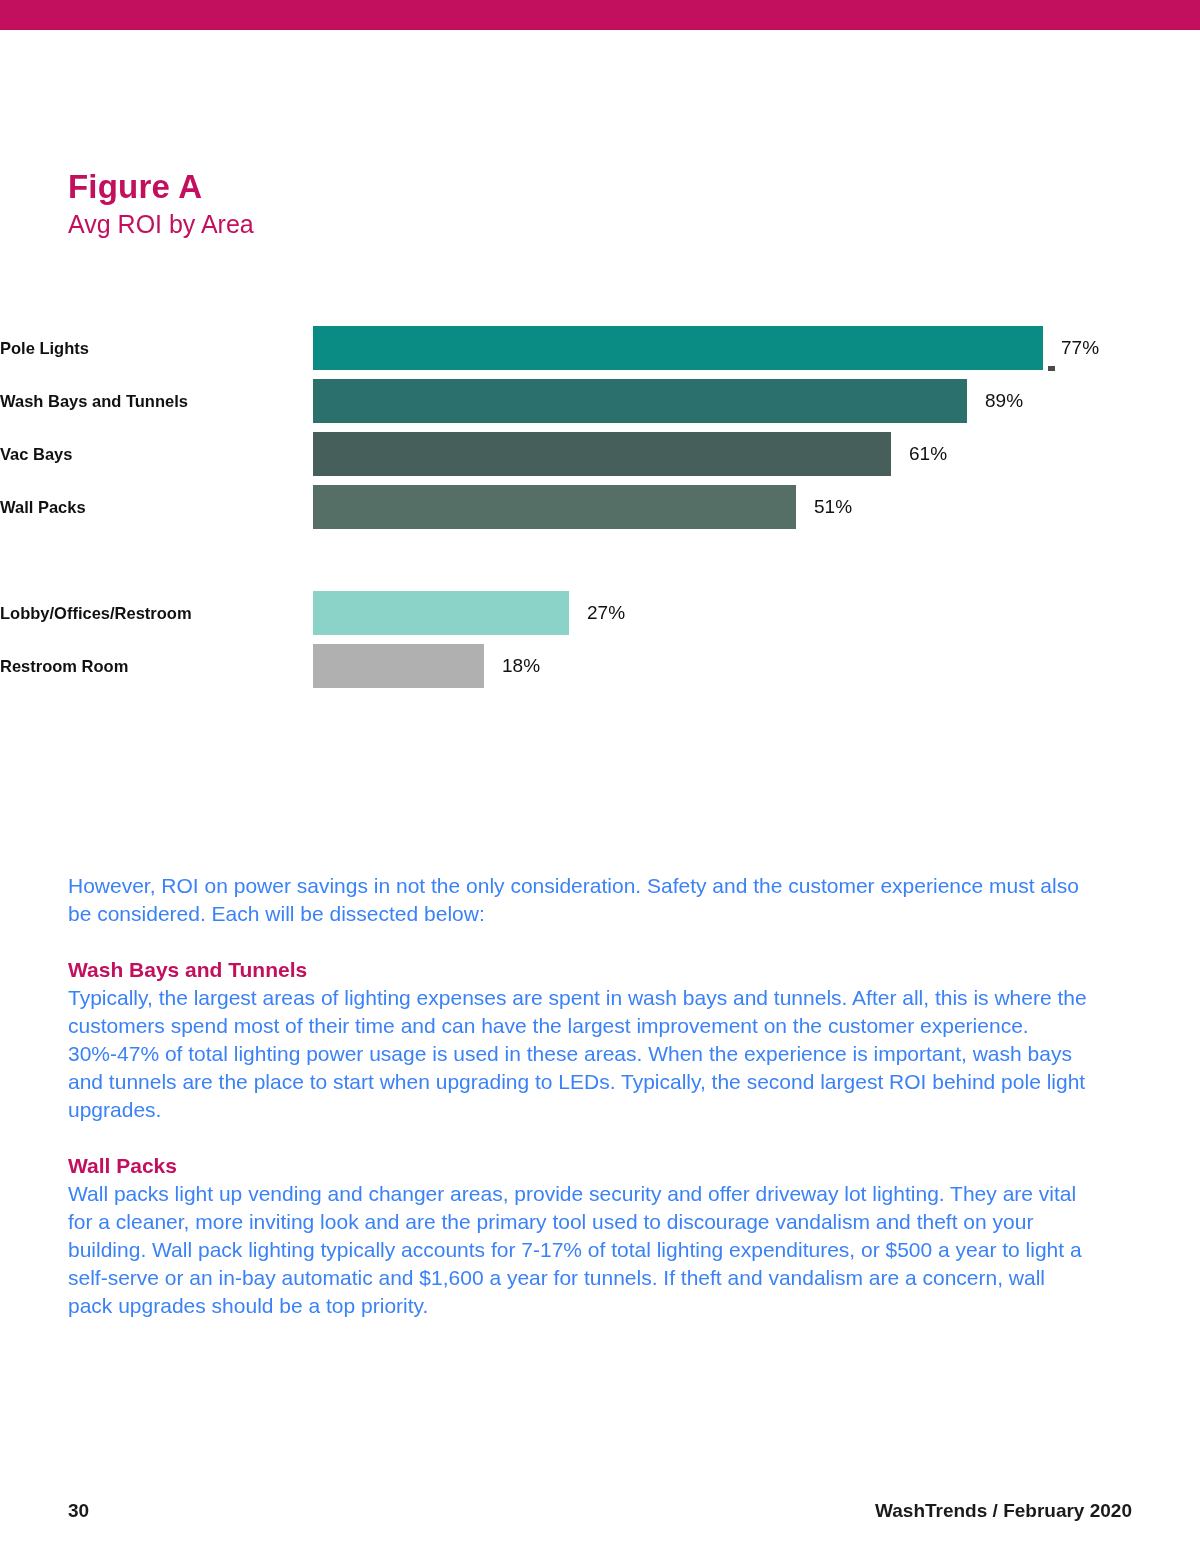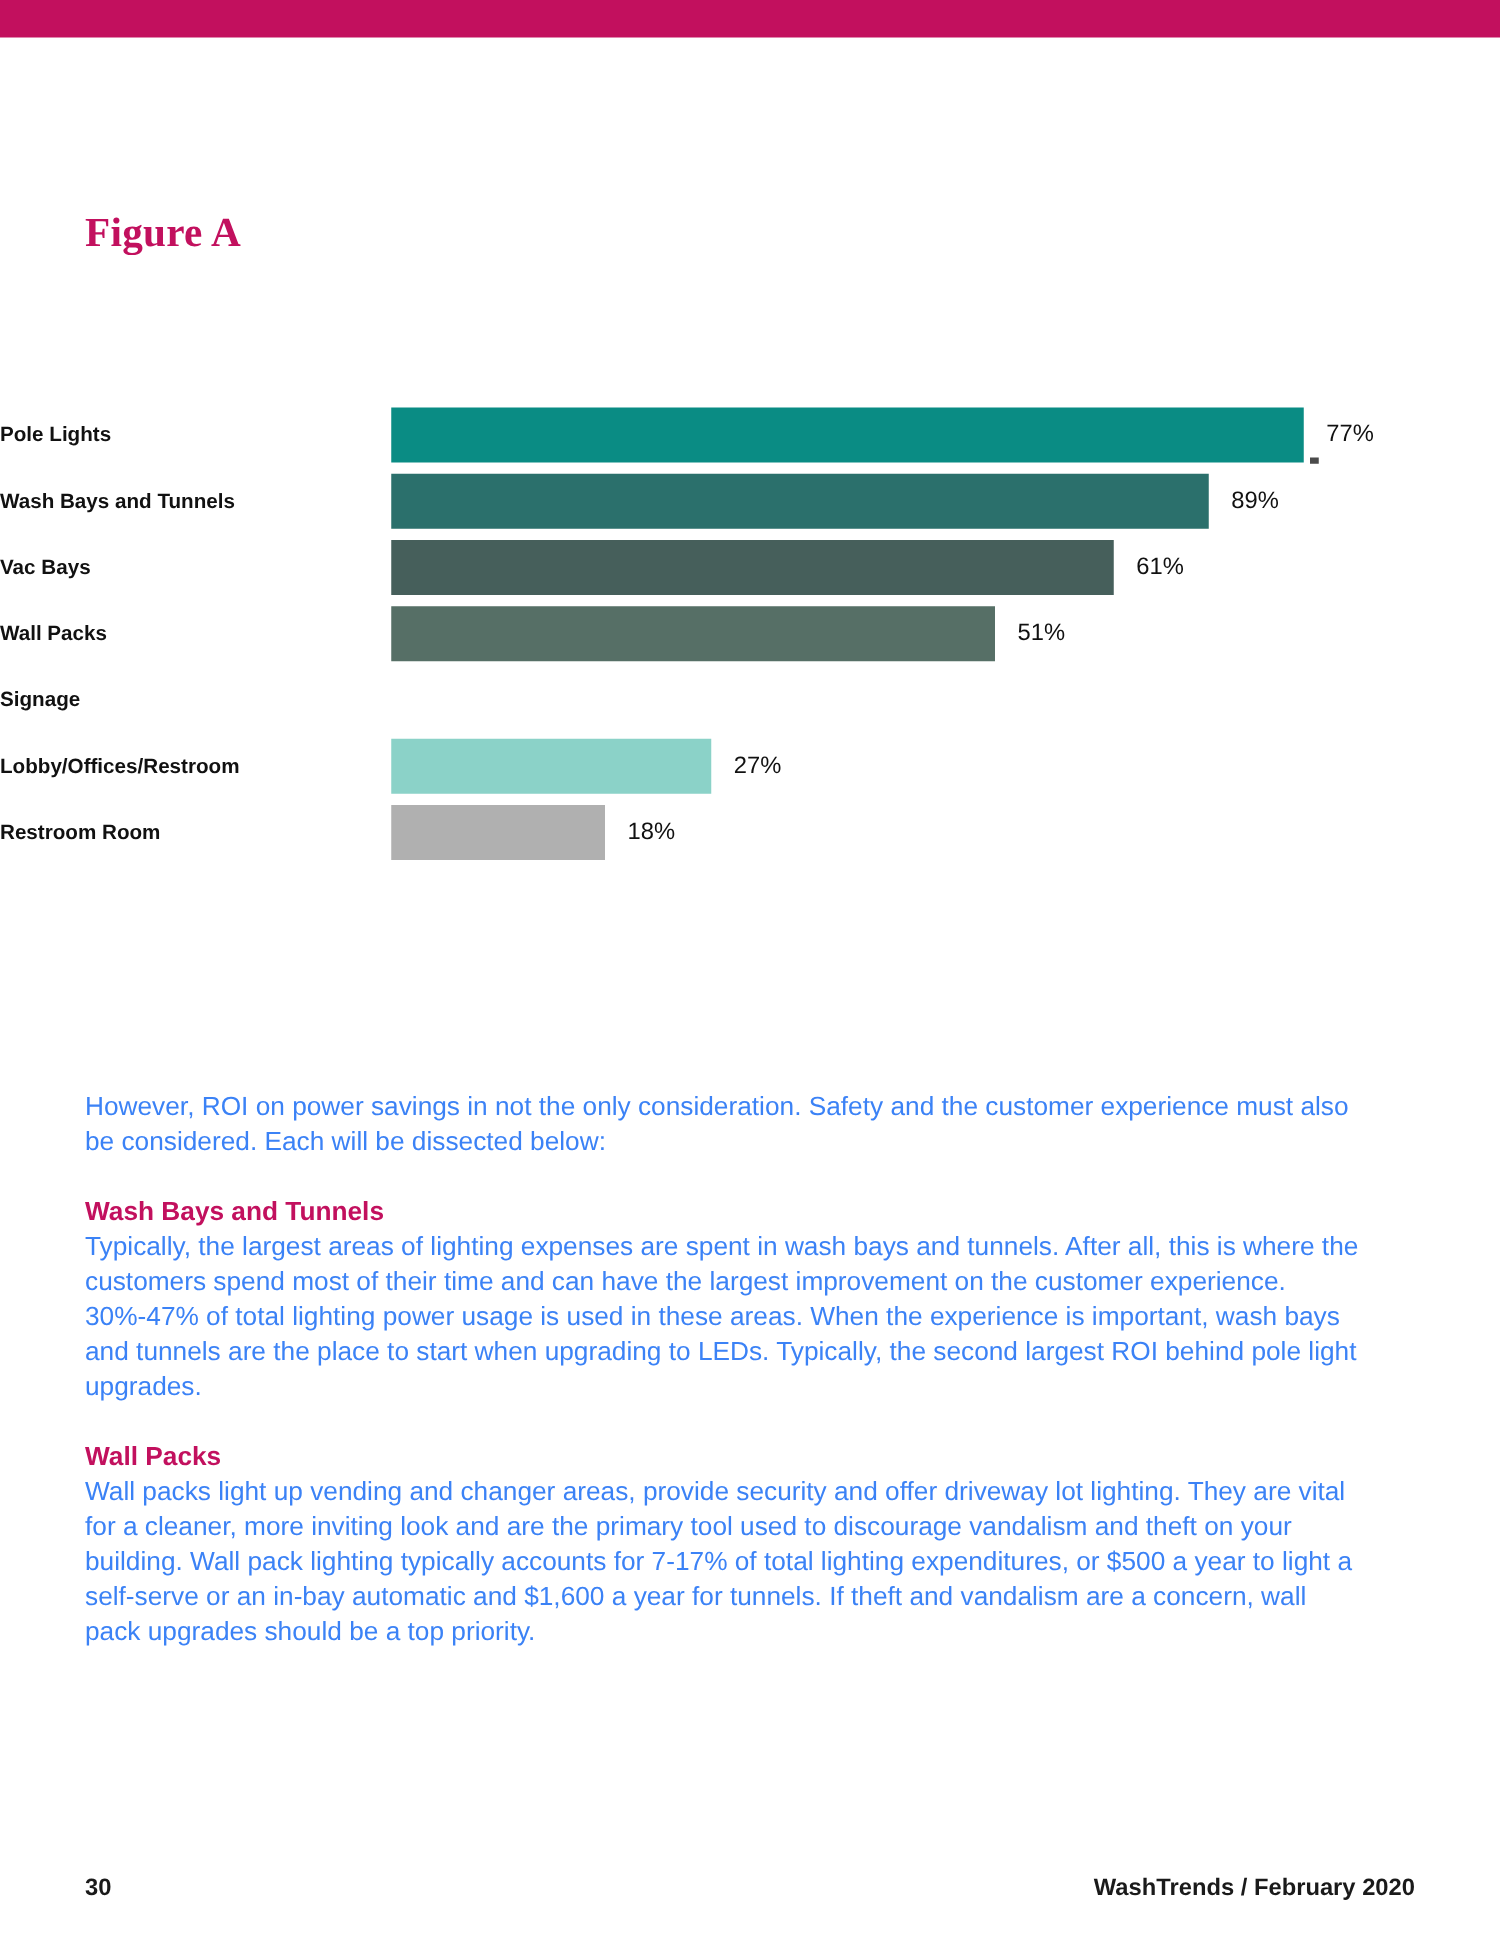--- a/index.html
+++ b/index.html
@@ -24,21 +24,20 @@
     height: 30px;
     background: #c2105e;
   }
 
   
   .figure-header {
     position: absolute;
     left: 68px;
     top: 168px;
     width: 700px;
-    font-family: Liberation Serif, serif;
   }
   .figure-title {
     font-size: 33px;
     font-weight: bold;
     color: #c2105e;
     letter-spacing: 0.2px;
     line-height: 38px;
     margin: 0;
   }
   .figure-subtitle {
@@ -155,20 +154,21 @@
     color: #1a1a1a;
   }
 </style>
 </head>
 <body>
 
 <div class="top-banner"></div>
 
 <div class="figure-header">
   <div class="figure-title">Figure A</div>
+  <div class="figure-subtitle">Avg ROI by Area</div>
 </div>
 
 <div class="chart" id="chart">
     <div class="bar-row">
       <div class="bar-label">Pole Lights</div>
       <div class="bar-track">
         <div class="bar-fill" style="width: 730px; background: rgb(10, 140, 132);">
           <div class="scan-artifact" style="top: 40px;"></div>
         </div>
         <div class="bar-value" style="left: 748px;">77%</div>
@@ -189,21 +189,20 @@
       </div>
     </div>
     <div class="bar-row">
       <div class="bar-label">Wall Packs</div>
       <div class="bar-track">
         <div class="bar-fill" style="width: 483px; background: rgb(86, 111, 102);"></div>
         <div class="bar-value" style="left: 501px;">51%</div>
       </div>
     </div>
     <div class="bar-row">
-      <div class="bar-label">Signage</div>
     </div>
     <div class="bar-row">
       <div class="bar-label">Lobby/Offices/Restroom</div>
       <div class="bar-track">
         <div class="bar-fill" style="width: 256px; background: rgb(139, 210, 200);"></div>
         <div class="bar-value" style="left: 274px; text-align: center;">27%</div>
       </div>
     </div>
     <div class="bar-row">
       <div class="bar-label">Restroom Room</div>

